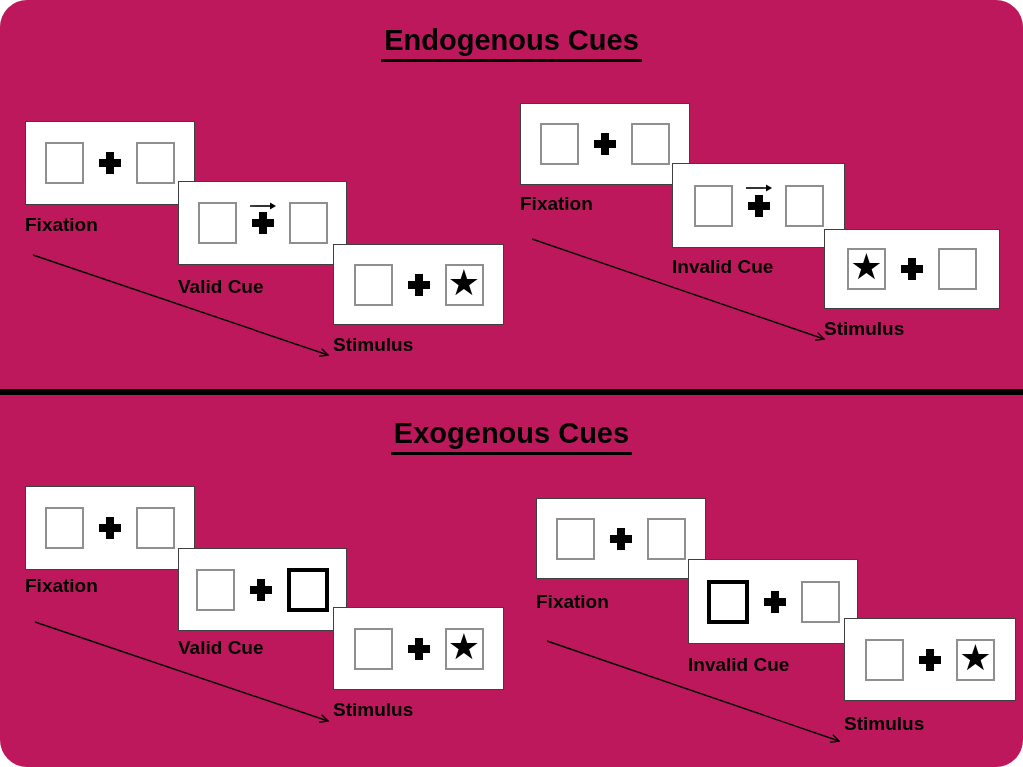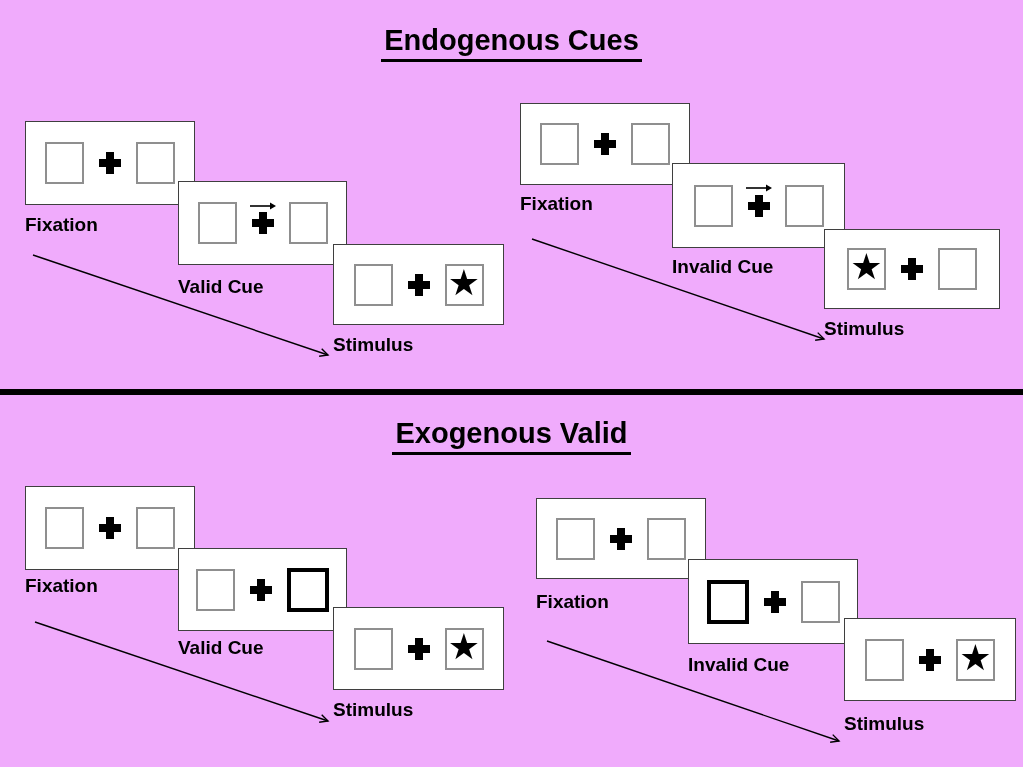--- a/index.html
+++ b/index.html
@@ -1,18 +1,18 @@
 <!DOCTYPE html>
 <html><head>
 <meta charset="utf-8">
 <style>
   html,body{margin:0;padding:0;background:#ffffff;}
   #screen{
-    position:relative;width:1023px;height:767px;background:#f0abfc;
-    font-family:"Liberation Sans",sans-serif;color:#000;overflow:hidden;
+    position:relative;width:1023px;height:767px;background:#be185d;
+    font-family:"Liberation Sans",sans-serif;color:#000;overflow:hidden;border-radius:27px;
   }
   .sec-title{position:absolute;left:0;width:100%;text-align:center;z-index:6;}
   .sec-title span{
     display:inline-block;font-weight:bold;font-size:29px;letter-spacing:0px;
     border-bottom:3px solid #000;padding:0 3px 2px 3px;
   }
   .divider{position:absolute;left:0;top:389px;width:100%;height:6px;background:#000;z-index:6;}
   .panel{
     position:absolute;background:#ffffff;border:1px solid #3f3f3f;box-sizing:border-box;
     display:flex;align-items:center;justify-content:center;gap:15px;
@@ -49,21 +49,21 @@
     <line x1="532" y1="239" x2="824" y2="339" stroke="#000" stroke-width="1.4" marker-end="url(#ah)"></line>
     <line x1="35" y1="622" x2="328" y2="721" stroke="#000" stroke-width="1.4" marker-end="url(#ah)"></line>
     <line x1="547" y1="641" x2="839" y2="741" stroke="#000" stroke-width="1.4" marker-end="url(#ah)"></line>
   </svg>
 
   <div class="sec-title" style="top:24px">
     <span>Endogenous Cues</span>
   </div>
   <div class="divider"></div>
   <div class="sec-title" style="top:417px">
-    <span>Exogenous Valid</span>
+    <span>Exogenous Cues</span>
   </div>
 
   <div class="panel z1" style="left:25px;top:121px;width:170px;height:84px">
     <div class="box"></div>
     <div class="plus"></div>
     <div class="box"></div>
   </div>
   <div class="panel z2" style="left:178px;top:181px;width:169px;height:84px">
     <svg class="cue-arrow" width="26" height="10" viewBox="0 0 26 10">
       <line x1="0" y1="5" x2="20" y2="5" stroke="#000" stroke-width="1.6"></line>

